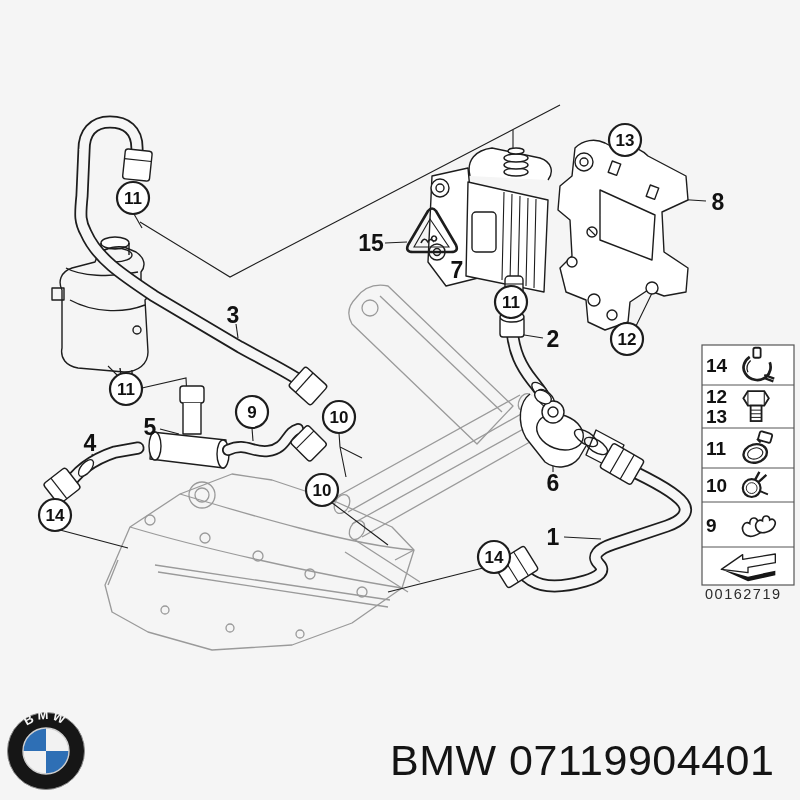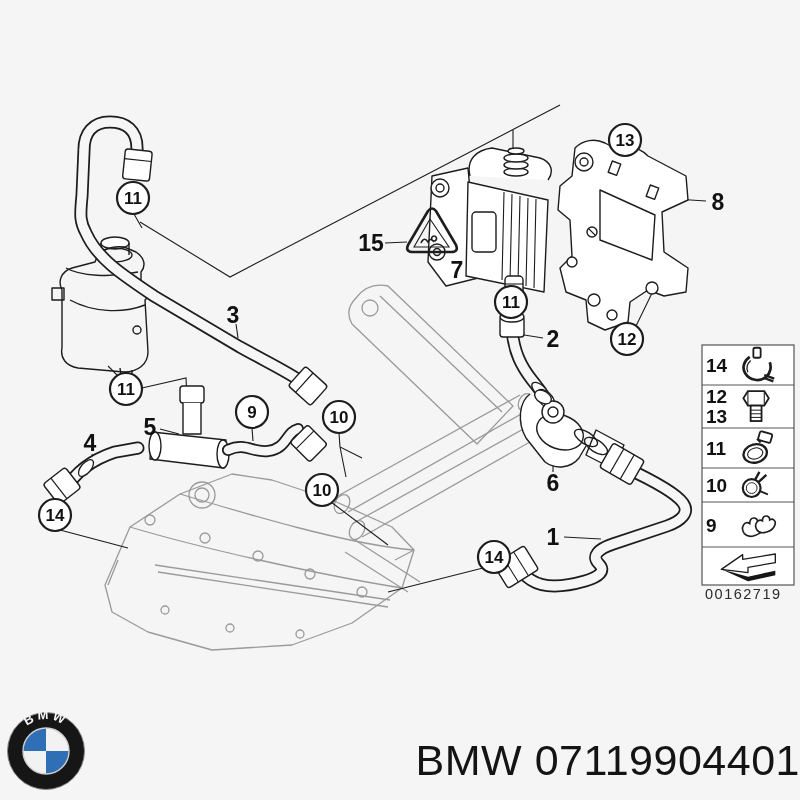--- a/index.html
+++ b/index.html
@@ -4,21 +4,21 @@
 <style>
   html,body{margin:0;padding:0;}
   .page{
     position:relative;width:800px;height:800px;overflow:hidden;
     background:#f5f5f5;font-family:"Liberation Sans", sans-serif;
   }
   svg text{font-family:"Liberation Sans", sans-serif;}
   .diagram-svg{position:absolute;left:0;top:0;}
   .footer-caption{
     position:absolute;left:390px;top:736px;width:410px;
-    text-align:right;font-size:43px;font-weight:400;color:#141414;
+    text-align:left;font-size:43px;font-weight:400;color:#141414;
     letter-spacing:0.5px;white-space:nowrap;
   }
   .bmw-logo{position:absolute;left:6px;top:711px;width:80px;height:80px;}
 </style>
 </head>
 <body>
 
 <div class="page">
 
 <svg class="diagram-svg" width="800" height="710" viewBox="0 0 800 710">

